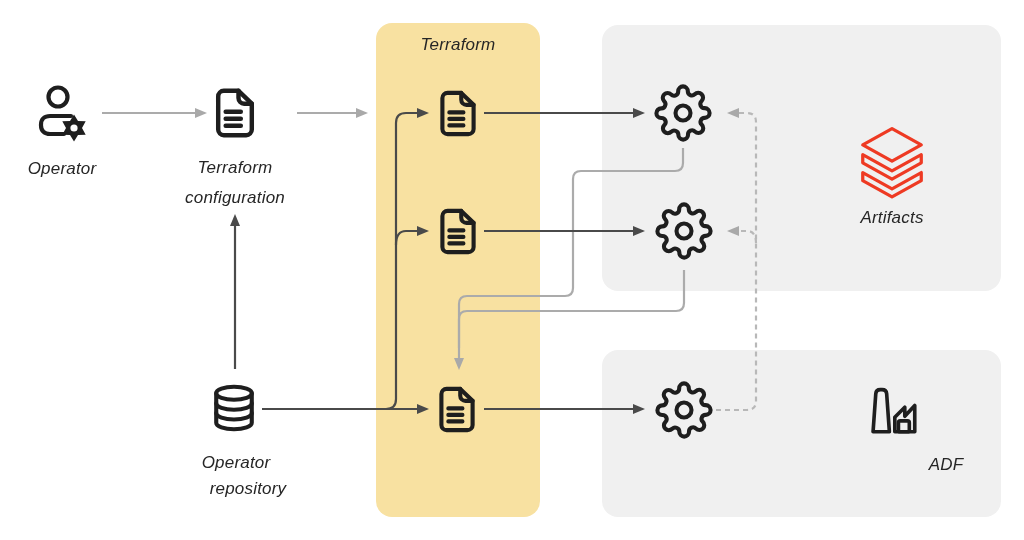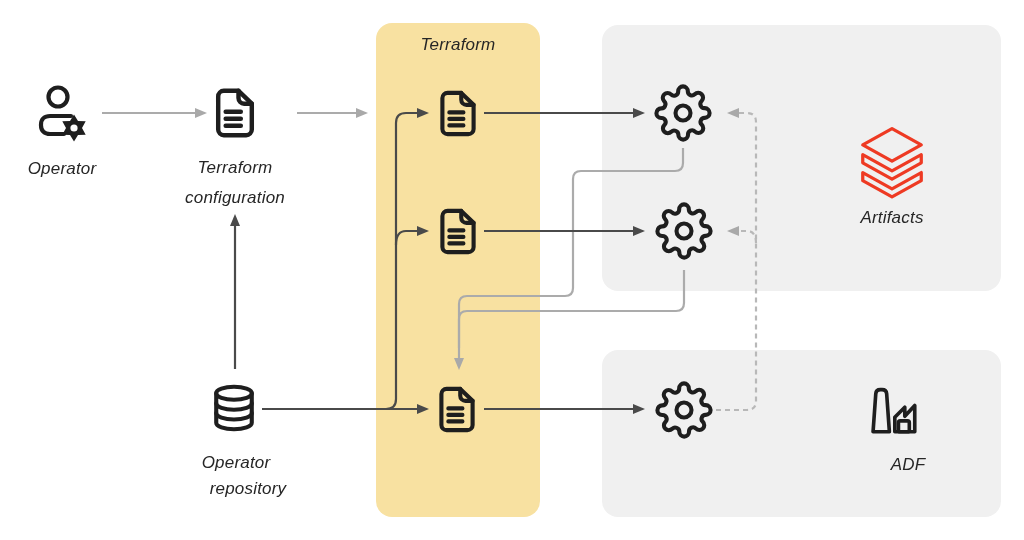--- a/index.html
+++ b/index.html
@@ -141,15 +141,15 @@
   </svg>
   <div class="label" style="left:892px;top:208px">Artifacts</div>
 
   <svg class="icon" style="left:862px;top:381px" width="62" height="58" viewBox="0 0 64 64">
     <g stroke="#1E1E1E" stroke-width="4" fill="none" stroke-linecap="round" stroke-linejoin="round">
       <path d="M10 56 L13 14 c0.2 -3 2 -4.5 5 -4.5 h2 c3 0 4.8 1.5 5 4.5 L28 56 Z"></path>
       <path d="M34 56 V40 L45 29 V39 L56 27 V56 Z"></path>
       <rect x="38" y="44" width="12" height="12" rx="2"></rect>
     </g>
   </svg>
-  <div class="label" style="left:908px;top:455px">ADF</div>
+  <div class="label" style="left:946px;top:455px">ADF</div>
 
 </div>
 
 </body></html>

